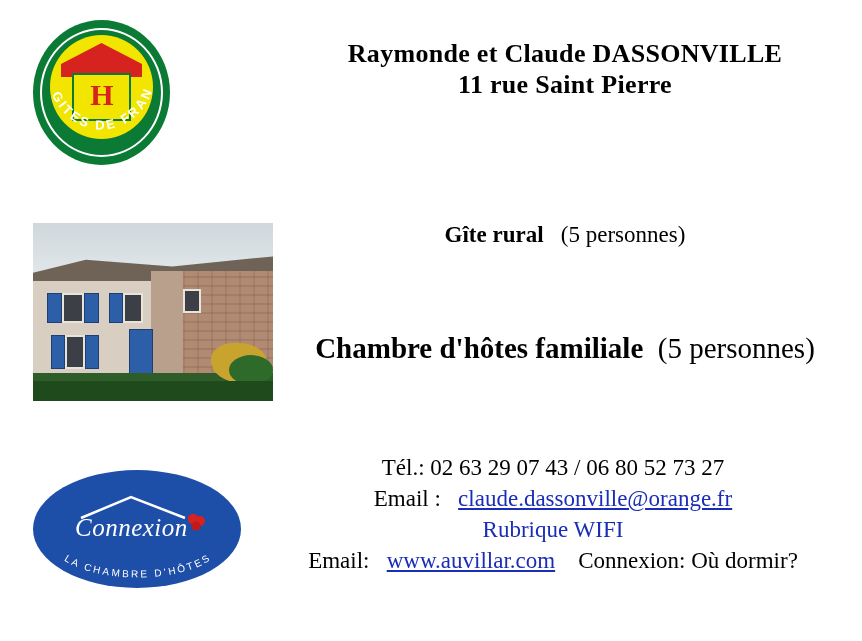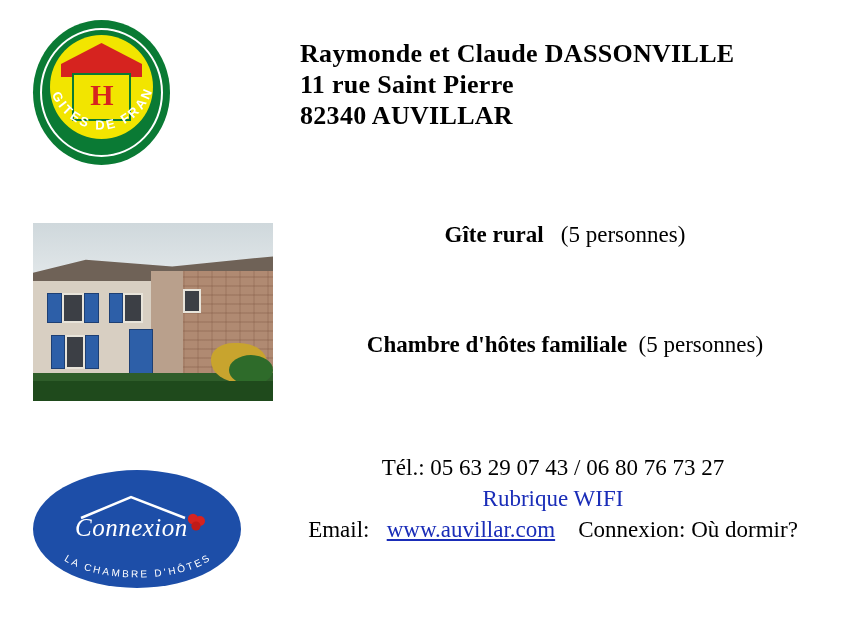--- a/index.html
+++ b/index.html
@@ -200,20 +200,21 @@
     height: 34px;
   }
   .charm-sub svg { display: block; }
 
   
   .addr {
     position: absolute;
     left: 300px;
     top: 38px;
     width: 530px;
+    text-align: center;
     font-weight: bold;
     font-size: 26px;
     line-height: 31px;
     letter-spacing: 0.3px;
   }
 
   .offer1 {
     position: absolute;
     left: 300px;
     top: 222px;
@@ -222,21 +223,21 @@
     font-size: 23px;
   }
   .offer1 b { font-weight: bold; margin-top: 15px; }
 
   .offer2 {
     position: absolute;
     left: 290px;
     top: 332px;
     width: 550px;
     text-align: center;
-    font-size: 23px;
+    font-size: 29px;
   }
   .offer2 b { font-weight: bold; }
 
   .contact {
     position: absolute;
     left: 260px;
     top: 452px;
     width: 586px;
     text-align: center;
     font-size: 23px;
@@ -326,35 +327,39 @@
         <text font-family="Liberation Sans, sans-serif" font-size="10" fill="#ffffff" letter-spacing="2.4">
           <textPath href="#charmArc" startOffset="4%">LA CHAMBRE D'HÔTES</textPath>
         </text>
       </svg>
     </div>
   </div>
 
   <div class="addr">
     <div>Raymonde et Claude DASSONVILLE</div>
     <div>11  rue Saint Pierre</div>
-    <div>82340  AUVILLAR</div>
   </div>
 
   <div class="offer1">
     <b>Gîte rural</b>
     <span>&nbsp;&nbsp;</span><span>(5 personnes)</span>
   </div>
 
   <div class="offer2">
     <b>Chambre d'hôtes familiale</b>
     <span>&nbsp;</span><span>(5 personnes)</span>
   </div>
 
   <div class="contact">
-    <div class="line">Tél.: 05 63 29 07 43 / 06 80 76 73 27</div>
+    <div class="line">Tél.: 02 63 29 07 43 / 06 80 52 73 27</div>
+    <div class="line">
+      <span>Email :</span>
+      <span>&nbsp;</span>
+      <span class="link">claude.dassonville@orange.fr</span>
+    </div>
     <div class="line wifi">Rubrique  WIFI</div>
     <div class="line">
       <span>Email:</span>
       <span>&nbsp;</span>
       <span class="link">www.auvillar.com</span>
       <span>&nbsp;&nbsp;</span>
       <span>Connexion: Où dormir?</span>
     </div>
   </div>
 

